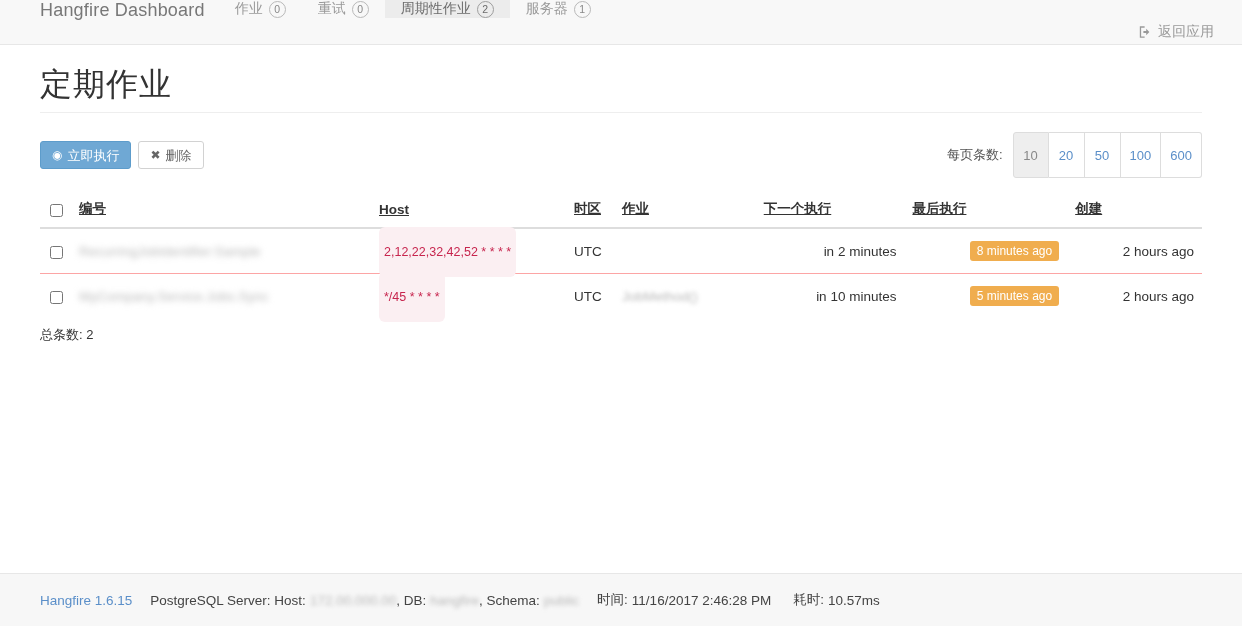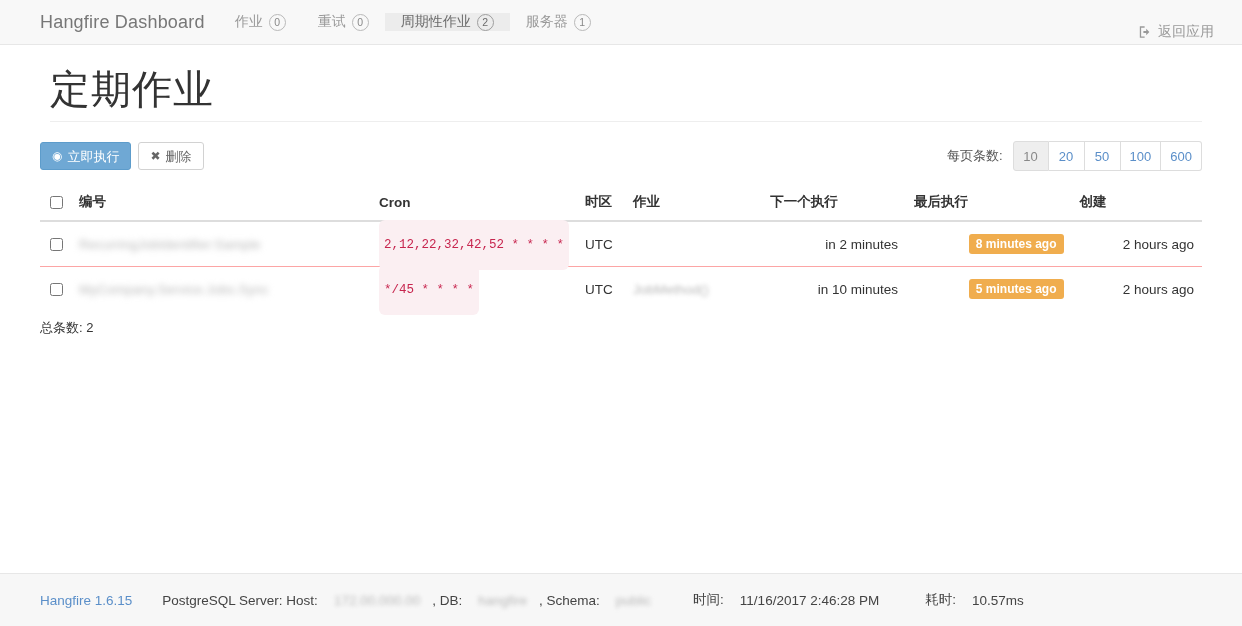--- a/index.html
+++ b/index.html
@@ -12,21 +12,21 @@
     overflow: hidden;
   }
 
   
   .navbar {
     position: relative;
     height: 45px;
     background: #f8f8f8;
     border-bottom: 1px solid #e7e7e7;
     display: flex;
-    align-items: center;
+    align-items: flex-start;
     padding-left: 40px;
   }
   .brand {
     display: flex; align-items: center;
     font-size: 18px;
     color: #777777;
     padding: 0 14px 0 0;
     letter-spacing: .2px;
     white-space: nowrap;
   }
@@ -70,24 +70,24 @@
     text-decoration: none;
     cursor: pointer;
   }
   .signout-icon { width: 15px; height: 14px; display: block; }
 
   
   .container {
     padding: 0 40px;
   }
   .page-title {
-    font-size: 40px;
+    font-size: 32px;
     font-weight: normal;
     color: #333333;
-    margin: 22px 0 9px 10px;
+    margin: 22px 0 9px 0;
     padding-bottom: 10px;
     letter-spacing: 1px;
     border-bottom: 1px solid #eeeeee;
     line-height: 1.1;
   }
 
   
   .toolbar {
     display: flex;
     align-items: center;
@@ -125,21 +125,21 @@
     align-items: center;
     gap: 10px;
     font-size: 13px;
     color: #555555;
   }
   .pager { display: flex; }
   .pager a {
     display: inline-flex;
     align-items: center; justify-content: center;
     min-width: 36px;
-    height: 30px;
+    height: 46px;
     padding: 0 9px;
     background: #ffffff;
     border: 1px solid #dddddd;
     border-left-width: 0;
     color: #5b8fc9;
     font-size: 13px;
     text-decoration: none;
     cursor: pointer;
   }
   .pager a:first-child {
@@ -160,20 +160,21 @@
     margin-top: 14px;
     font-size: 13.5px;
   }
   table.jobs thead th {
     text-align: left;
     font-weight: bold;
     color: #333333;
     padding: 8px 8px 9px 8px;
     border-bottom: 2px solid #dddddd;
     white-space: nowrap;
+    text-decoration: underline;
   }
   table.jobs tbody td {
     padding: 12px 8px;
     border-top: 1px solid #fca5a5;
     color: #333333;
     vertical-align: middle;
     white-space: nowrap;
   }
   table.jobs tbody tr:first-child td { border-top: none; }
   .col-check { width: 26px; padding-left: 10px !important; }
@@ -184,34 +185,34 @@
   .ta-right { text-align: right; }
 
   input[type=checkbox] {
     width: 13px; height: 13px;
     margin: 0;
     vertical-align: middle;
     cursor: pointer;
   }
 
   code.cron {
-    font-family: Liberation Mono, monospace;
+    font-family: Liberation Sans, sans-serif;
     font-size: 12.5px;
     background: #fbeff2;
     color: #c7254e;
     padding: 18px 5px;
     border-radius: 6px;
     white-space: pre;
   }
   .badge-warning {
     display: inline-block;
     background: #f0ad4e;
     color: #ffffff;
     font-size: 12px;
-    font-weight: bold;
+    font-weight: normal;
     padding: 4px 7px;
     border-radius: 3px;
     line-height: 1;
   }
 
   
   .redacted {
     display: inline-block;
     color: #b9b9b9;
     filter: blur(3.2px);
@@ -232,21 +233,21 @@
     position: absolute;
     left: 0; right: 0; bottom: 0;
     height: 53px;
     background: #f7f7f7;
     border-top: 1px solid #e7e7e7;
     display: flex;
     align-items: center;
     padding: 0 40px;
     font-size: 13.5px;
     color: #444444;
-    gap: 12px;
+    gap: 0;
     white-space: nowrap;
   }
   .footer a.ver {
     color: #5b8fc9;
     text-decoration: none;
     margin-right: 18px;
     cursor: pointer;
   }
   .footer .seg { margin-right: 4px; text-align: center; }
   .footer .gap { display: inline-block; width: 18px; }
@@ -315,21 +316,21 @@
     </div>
   </div>
 
   <table class="jobs">
     <thead>
       <tr>
         <th class="col-check">
           <input type="checkbox" style="">
         </th>
         <th class="col-id">编号</th>
-        <th class="col-cron">Cron</th>
+        <th class="col-cron">Host</th>
         <th class="col-tz">时区</th>
         <th class="col-job">作业</th>
         <th class="ta-right">下一个执行</th>
         <th class="ta-right">最后执行</th>
         <th class="ta-right">创建</th>
       </tr>
     </thead>
     <tbody>
       <tr>
         <td class="col-check">

